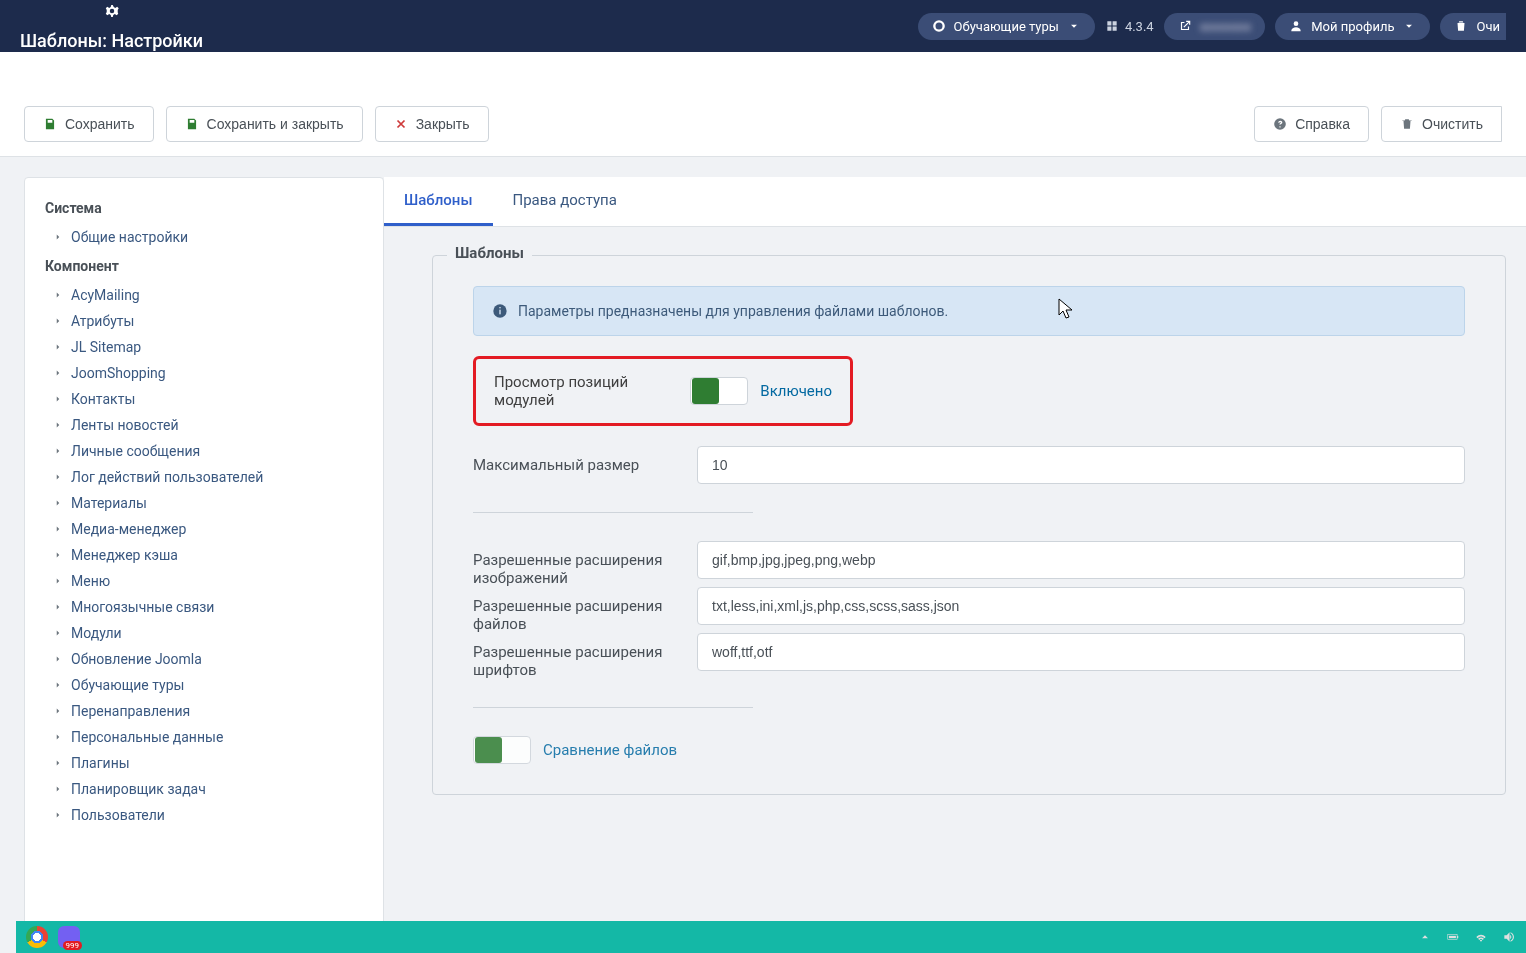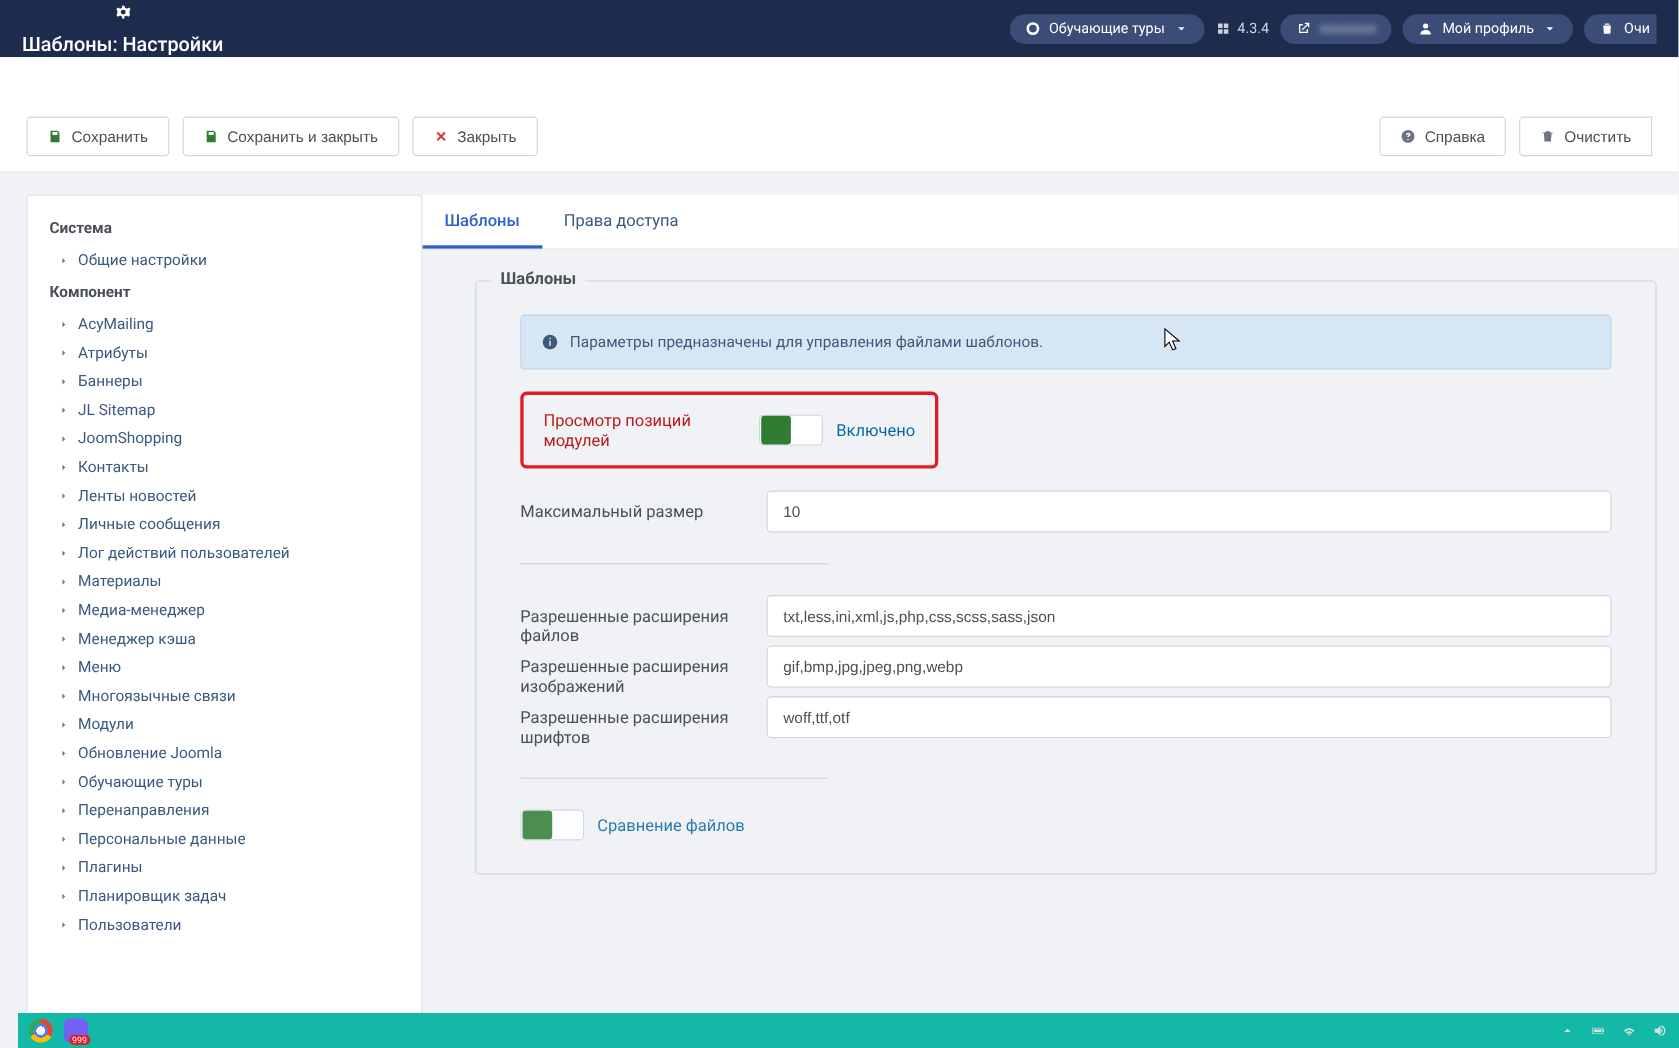--- a/index.html
+++ b/index.html
@@ -37,21 +37,21 @@
 
 .panel { padding: 28px 20px 40px 48px; }
 .fieldset { border: 1px solid #ced4da; border-radius: 4px; padding: 30px 40px 30px 40px; position: relative; }
 .fieldset-legend { position: absolute; top: -12px; left: 14px; background: #f0f2f5; padding: 0 8px; font-weight: 700; font-size: 15px; color: #495057; }
 .alert-info { background: #d7e6f5; border: 1px solid #bcd4ea; border-radius: 4px; padding: 16px 18px; display: flex; align-items: center; gap: 10px; color: #3d5a7a; margin-bottom: 20px; }
 .alert-info svg { width: 16px; height: 16px; fill: #3d5a7a; flex-shrink: 0; }
 
 .highlight-box { border: 3px solid #e31b23; border-radius: 6px; padding: 14px 18px; display: flex; align-items: center; gap: 24px; margin-bottom: 20px; width: 380px; }
 .field-row { display: flex; align-items: flex-start; gap: 24px; }
 .field-label { width: 200px; padding-top: 10px; font-size: 15px; color: #495057; }
-.field-label-inline { font-size: 15px; color: #b91c1c; }
+.field-label-inline { font-size: 15px; color: #404040; }
 .field-control { flex: 1; }
 .text-input { width: 100%; border: 1px solid #ced4da; border-radius: 4px; padding: 10px 14px; font-size: 14px; color: #495057; background: #fff; }
 
 .switch { position: relative; width: 58px; height: 28px; background: #fff; border: 1px solid #ced4da; border-radius: 4px; display: inline-flex; align-items: center; cursor: pointer; }
 .switch-knob { position: absolute; width: 27px; height: 26px; background: #2f7d32; border-radius: 3px; left: 1px; }
 .switch-label { font-size: 15px; color: #0369a1; }
 .switch-group { display: flex; align-items: center; gap: 12px; }
 
 .divider { border: none; border-top: 1px solid #ced4da; margin: 28px auto 28px 0; width: 280px; }
 
@@ -172,26 +172,20 @@
         <div class="side-item">
           <svg viewBox="0 0 24 24">
             <path d="M9 6l6 6-6 6z"></path>
           </svg>
           <span>Атрибуты</span>
         </div>
         <div class="side-item">
           <svg viewBox="0 0 24 24">
             <path d="M9 6l6 6-6 6z"></path>
           </svg>
-          <span>Баннеры</span>
-        </div>
-        <div class="side-item">
-          <svg viewBox="0 0 24 24">
-            <path d="M9 6l6 6-6 6z"></path>
-          </svg>
           <span>JL Sitemap</span>
         </div>
         <div class="side-item">
           <svg viewBox="0 0 24 24">
             <path d="M9 6l6 6-6 6z"></path>
           </svg>
           <span>JoomShopping</span>
         </div>
         <div class="side-item">
           <svg viewBox="0 0 24 24">
@@ -330,30 +324,30 @@
         <div class="field-row">
           <div class="field-label">Максимальный размер</div>
           <div class="field-control">
             <input class="text-input" value="10" style="">
           </div>
         </div>
 
         <hr class="divider">
 
         <div class="field-row">
+          <div class="field-label">Разрешенные расширения изображений</div>
+          <div class="field-control">
+            <input class="text-input" value="gif,bmp,jpg,jpeg,png,webp" style="">
+          </div>
+        </div>
+
+        <div class="field-row">
           <div class="field-label">Разрешенные расширения файлов</div>
           <div class="field-control">
             <input class="text-input" value="txt,less,ini,xml,js,php,css,scss,sass,json" style="">
-          </div>
-        </div>
-
-        <div class="field-row">
-          <div class="field-label">Разрешенные расширения изображений</div>
-          <div class="field-control">
-            <input class="text-input" value="gif,bmp,jpg,jpeg,png,webp" style="">
           </div>
         </div>
 
         <div class="field-row">
           <div class="field-label">Разрешенные расширения шрифтов</div>
           <div class="field-control">
             <input class="text-input" value="woff,ttf,otf" style="">
           </div>
         </div>
 

